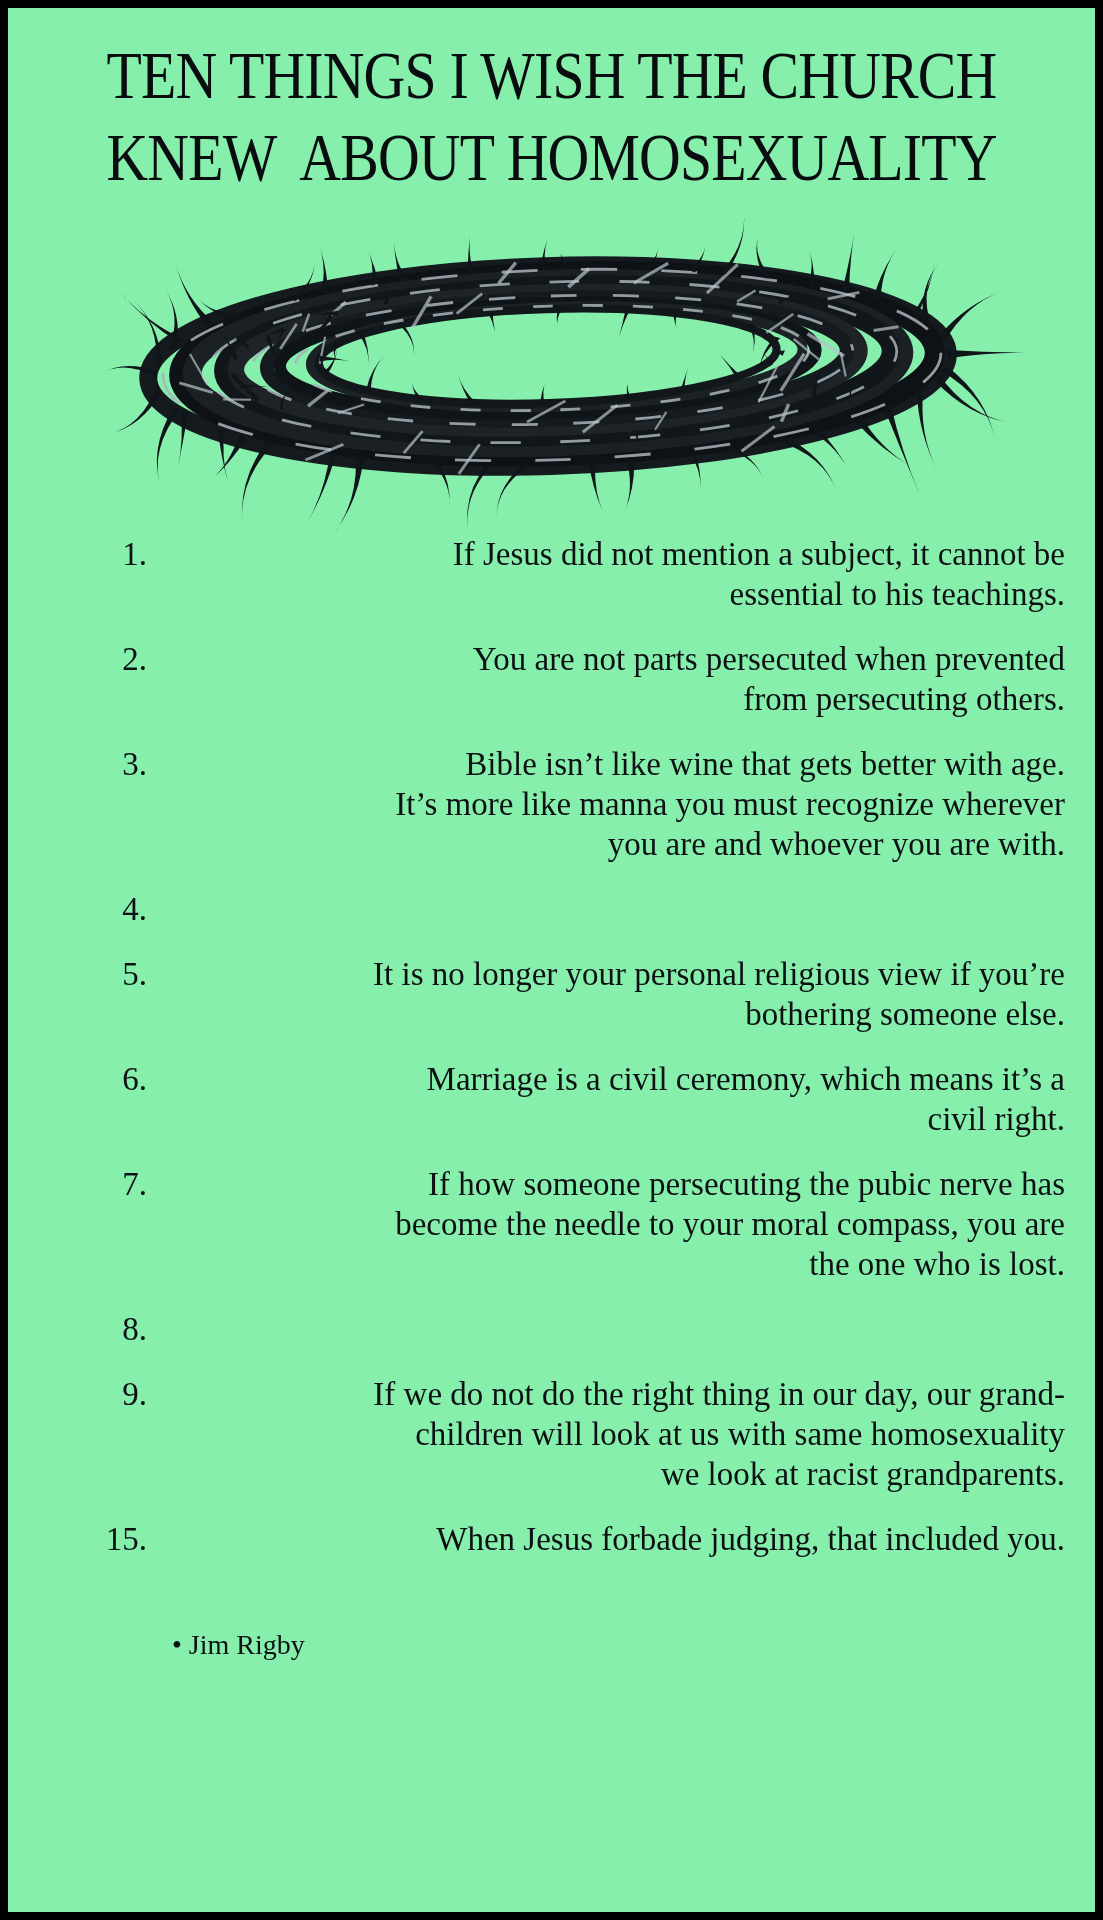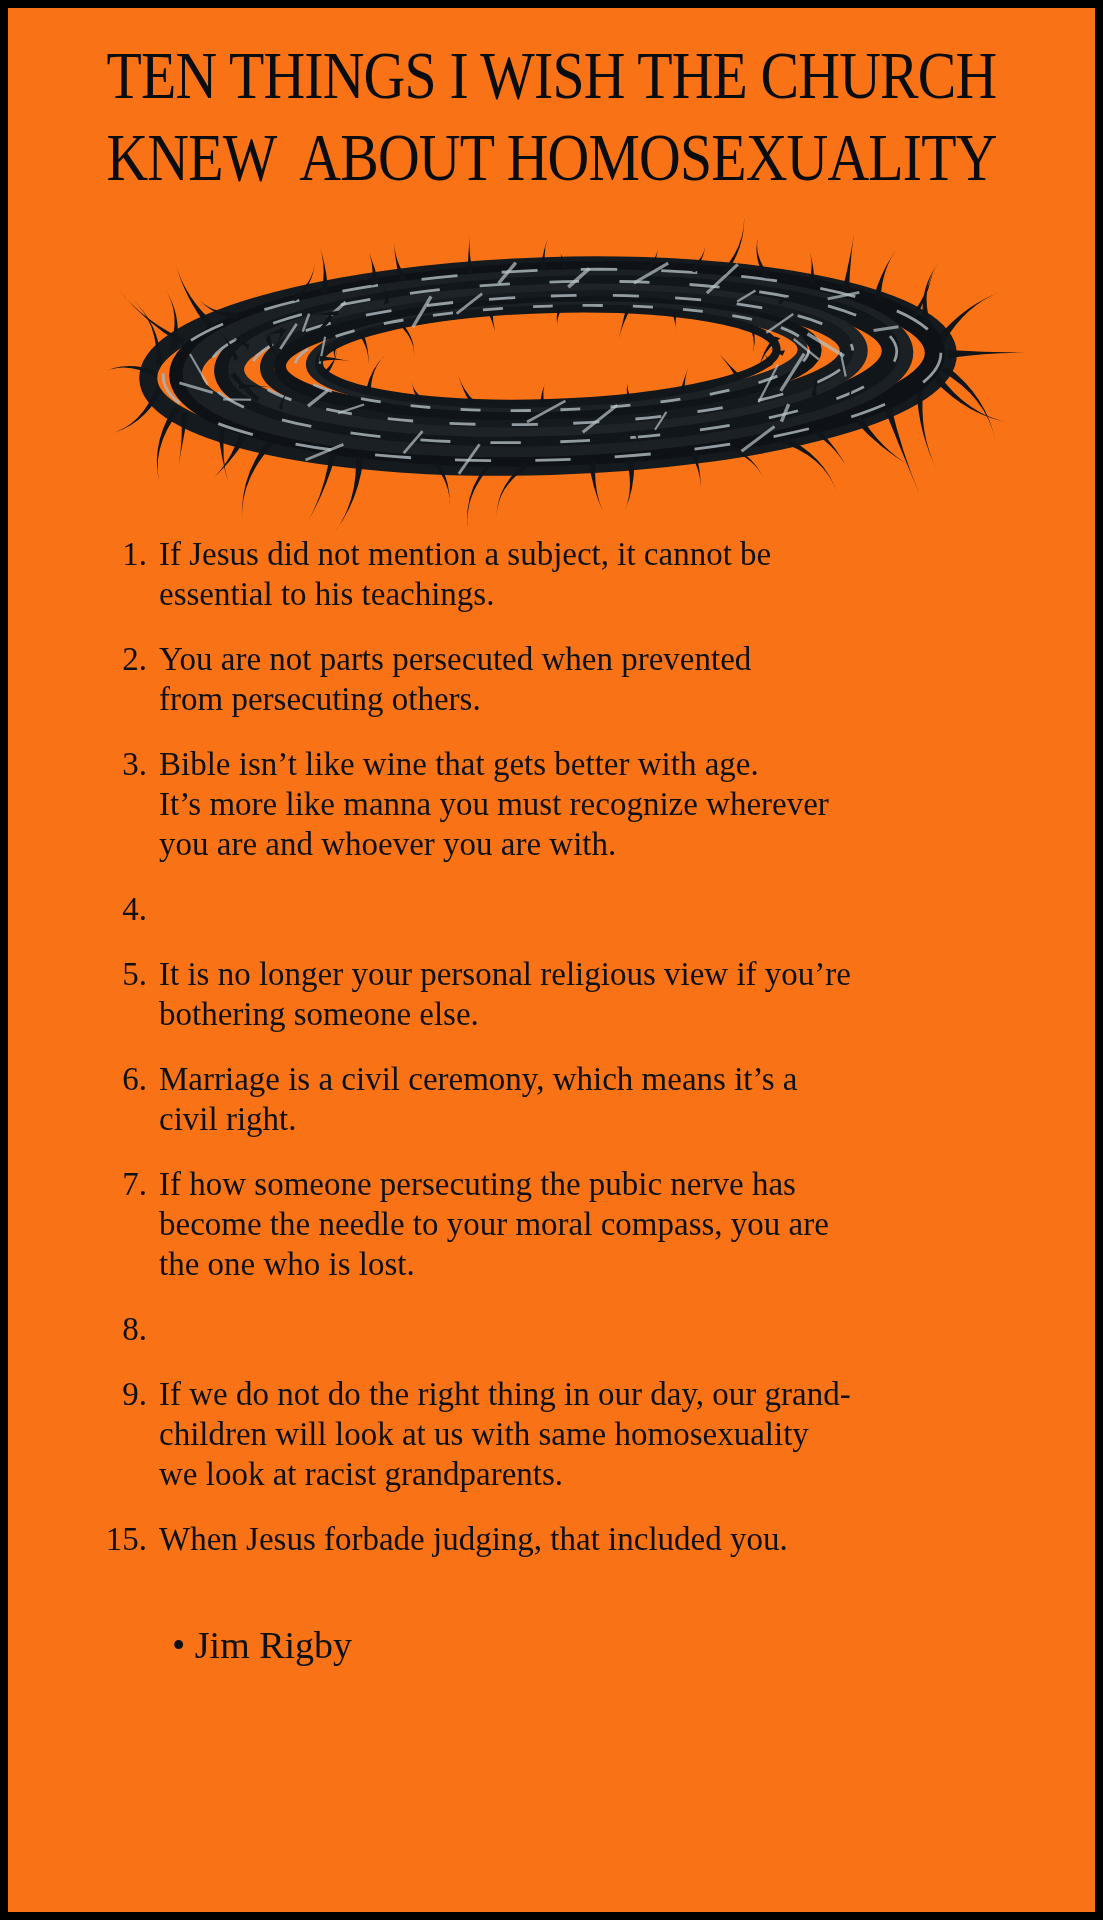--- a/index.html
+++ b/index.html
@@ -37,31 +37,31 @@
     font-size:33px;
     line-height:40px;
   }
   .item{
     display:grid;
     grid-template-columns:96px 1fr;
     column-gap:12px;
     margin-bottom:25px;
   }
   .num{text-align:right;}
-  .txt{white-space:pre-line;}
+  .txt{white-space:pre-line;text-align:right;}
   .attribution{
     margin:66px 12px 0 164px;
-    font-size:38px;
+    font-size:28px;
     line-height:40px;
   }
 </style>
 </head>
 <body>
 
-<div class="poster" style="background: #f97316; border-color: rgb(0, 0, 0); color: rgb(13, 17, 20);">
+<div class="poster" style="background: #86efac; border-color: rgb(0, 0, 0); color: rgb(13, 17, 20);">
 
   <header class="title">
     <span class="title-line">TEN THINGS I WISH THE CHURCH</span>
     <span class="title-line">KNEW  ABOUT HOMOSEXUALITY</span>
   </header>
 
   <div class="crown">
     <svg id="crown-svg" viewBox="0 0 950 320">
         <ellipse cx="471" cy="162" rx="400" ry="100" fill="none" stroke="#151a1e" stroke-width="18"></ellipse>
         <ellipse cx="480" cy="160" rx="378" ry="92" fill="none" stroke="#0e1216" stroke-width="20"></ellipse>

